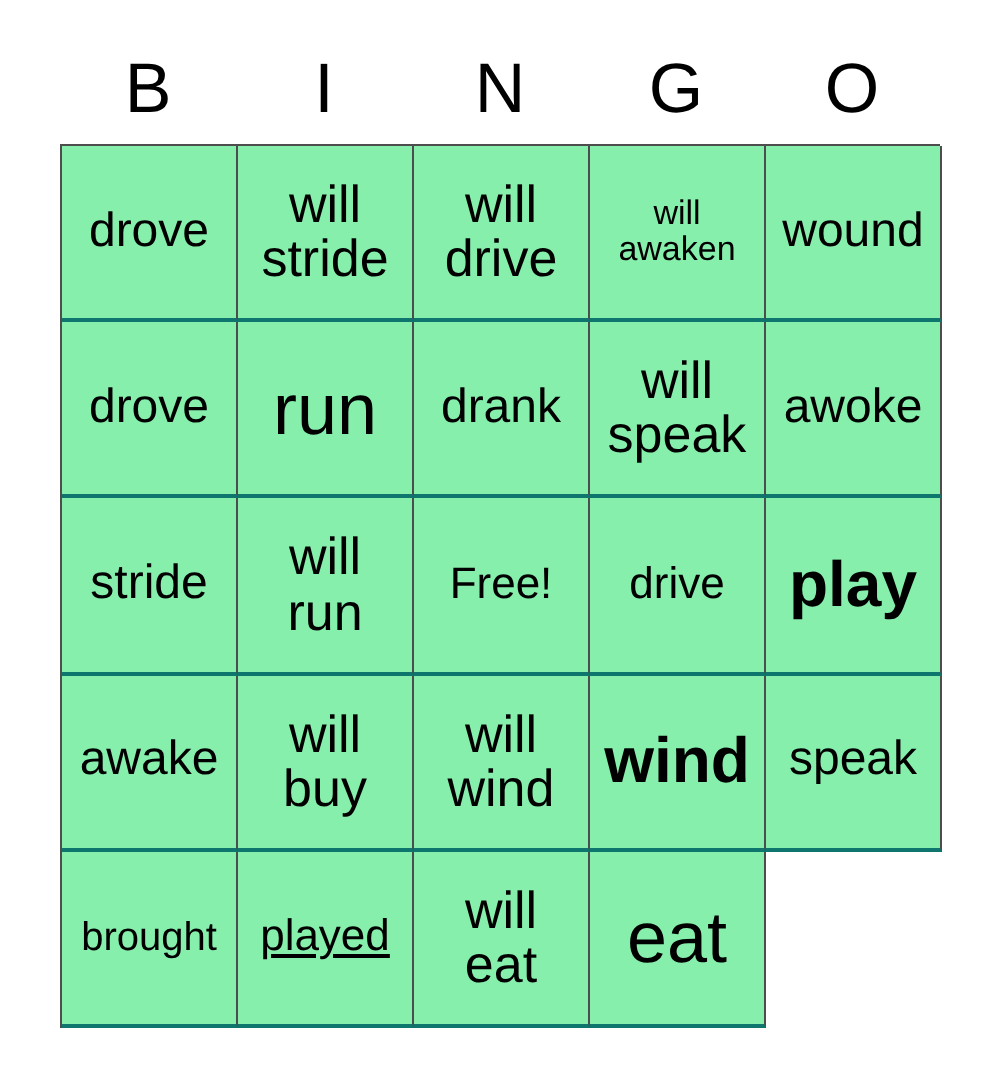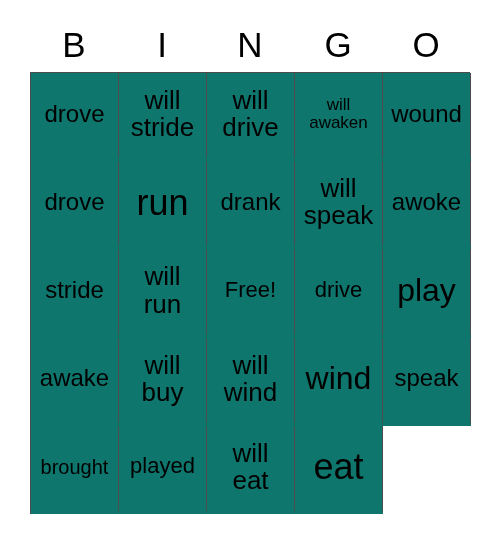--- a/index.html
+++ b/index.html
@@ -59,47 +59,47 @@
     display: flex;
     flex: 1 1 0;
     min-height: 0;
   }
   .cell {
     position: relative;
     flex: 0 0 88px;
     width: 88px;
     box-sizing: border-box;
     border-right: 1px solid #4d4d4d;
-    border-bottom: 6px solid #0f766e;
+    border-bottom: 2px solid #0f766e;
     display: flex;
     align-items: center;
     justify-content: center;
     text-align: center;
-    background: #0f766e;
+    background: #86efac;
     overflow: hidden;
   }
   .cell-text {
     display: block;
     width: 100%;
     padding: 0 1px;
     box-sizing: border-box;
     text-align: center;
     line-height: 1.04;
     white-space: pre-line;
     word-break: normal;
     color: #000000;
   }
   
   .fs-xs   { font-size: 17px; }
   .fs-sm   { font-size: 20px; }
-  .fs-smd  { font-size: 22px; }
+  .fs-smd  { font-size: 22px; text-decoration: underline; }
   .fs-md   { font-size: 24px; }
   .fs-two  { font-size: 26px; }
   .fs-lg   { font-size: 22px; }
-  .fs-xl   { font-size: 32px; }
+  .fs-xl   { font-size: 32px; font-weight: bold; }
   .fs-xxl  { font-size: 36px; }
 </style>
 </head>
 <body>
 
 <div id="card">
 
   <div id="header-row">
     <div class="header-letter">B</div>
     <div class="header-letter">I</div>

